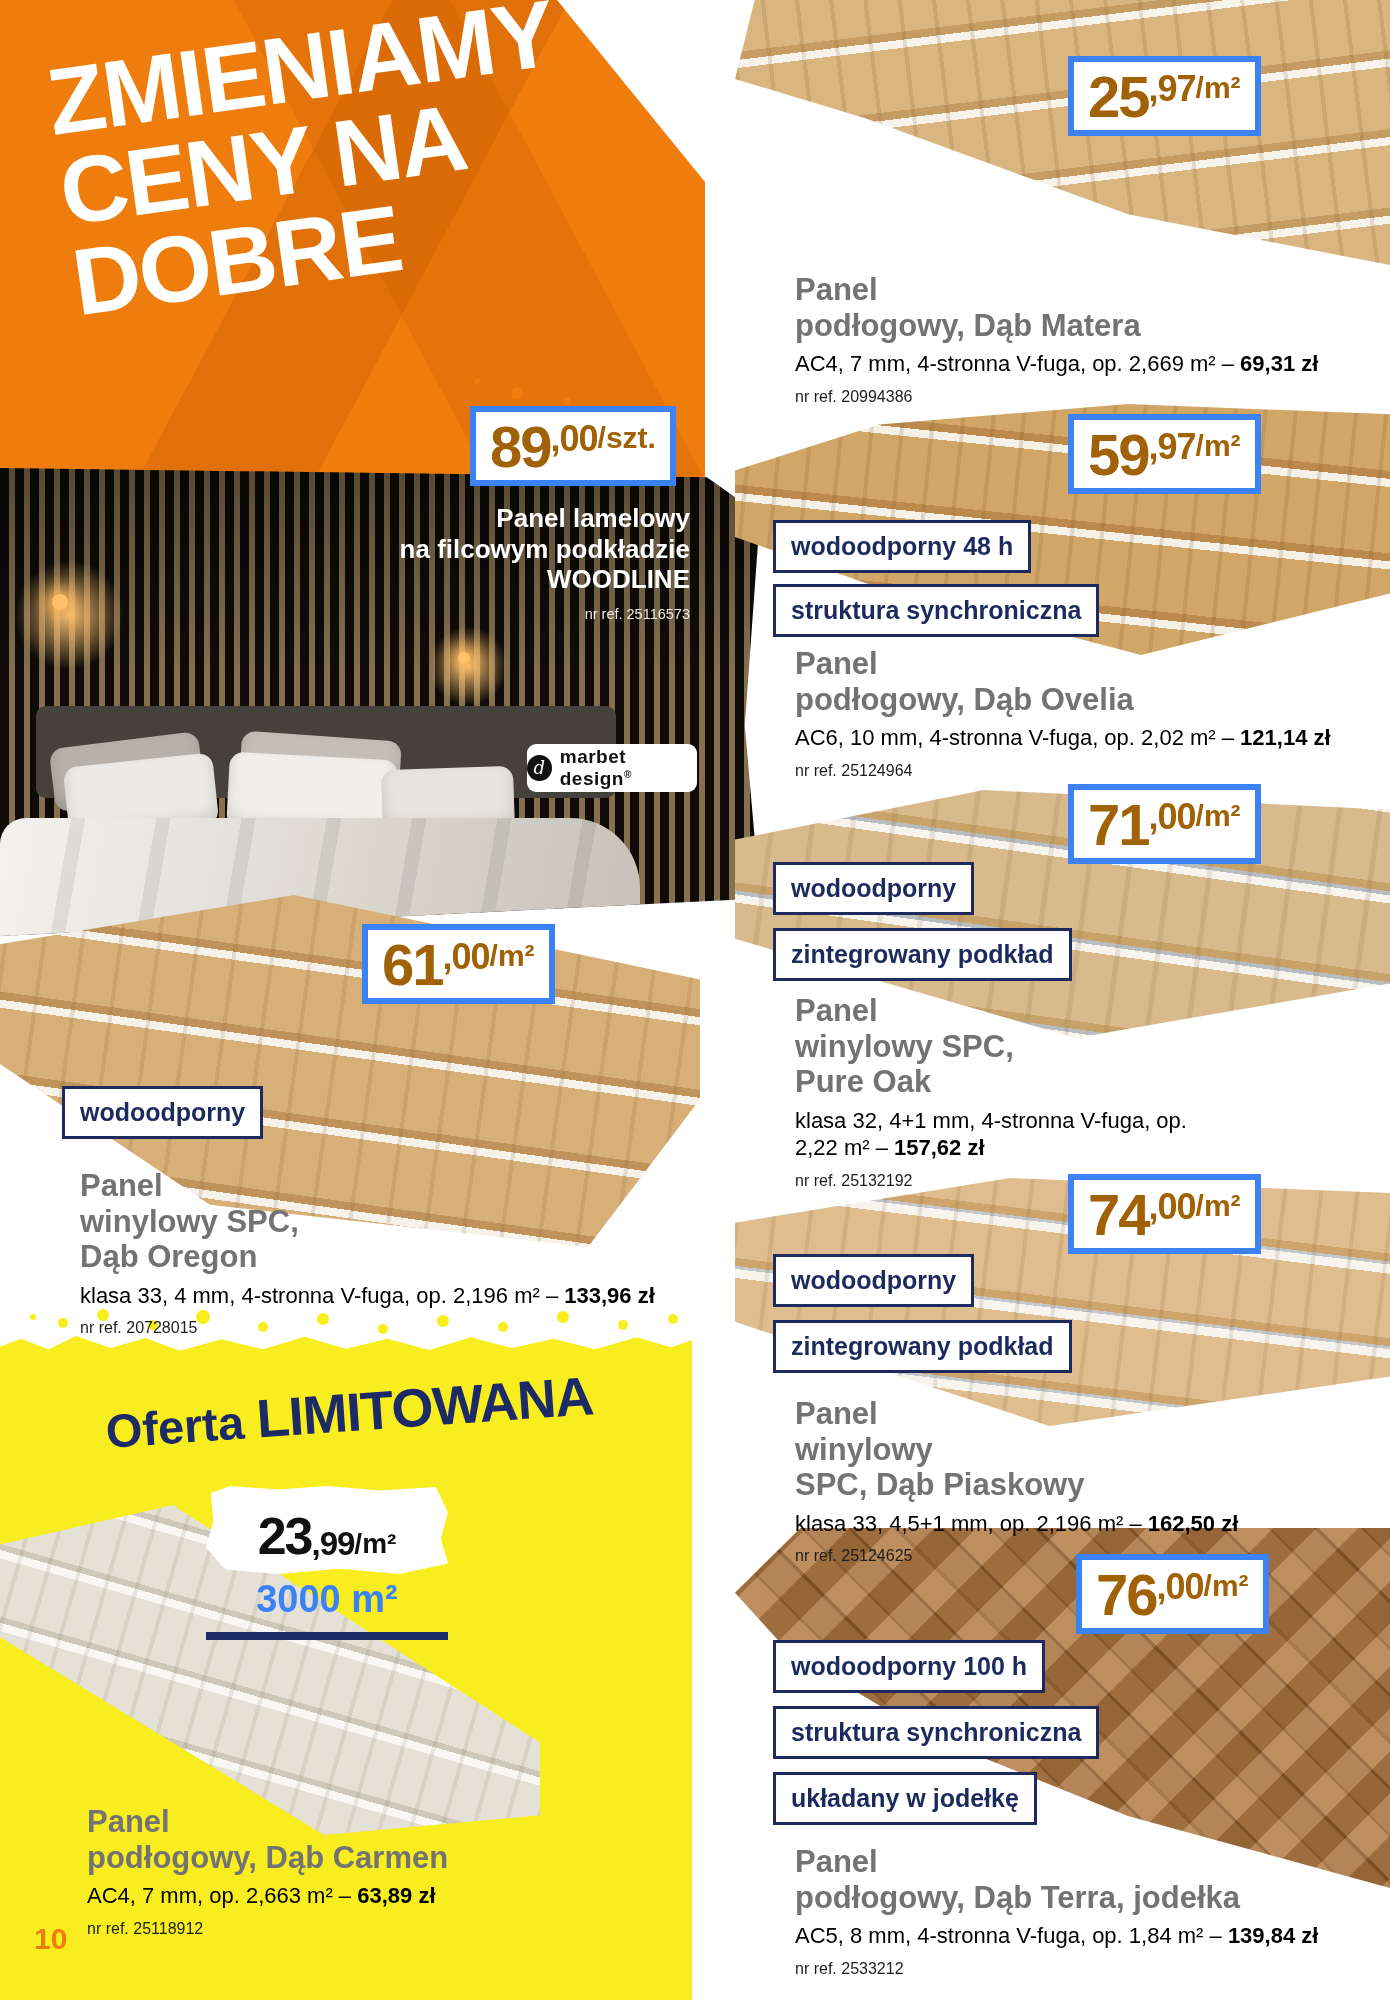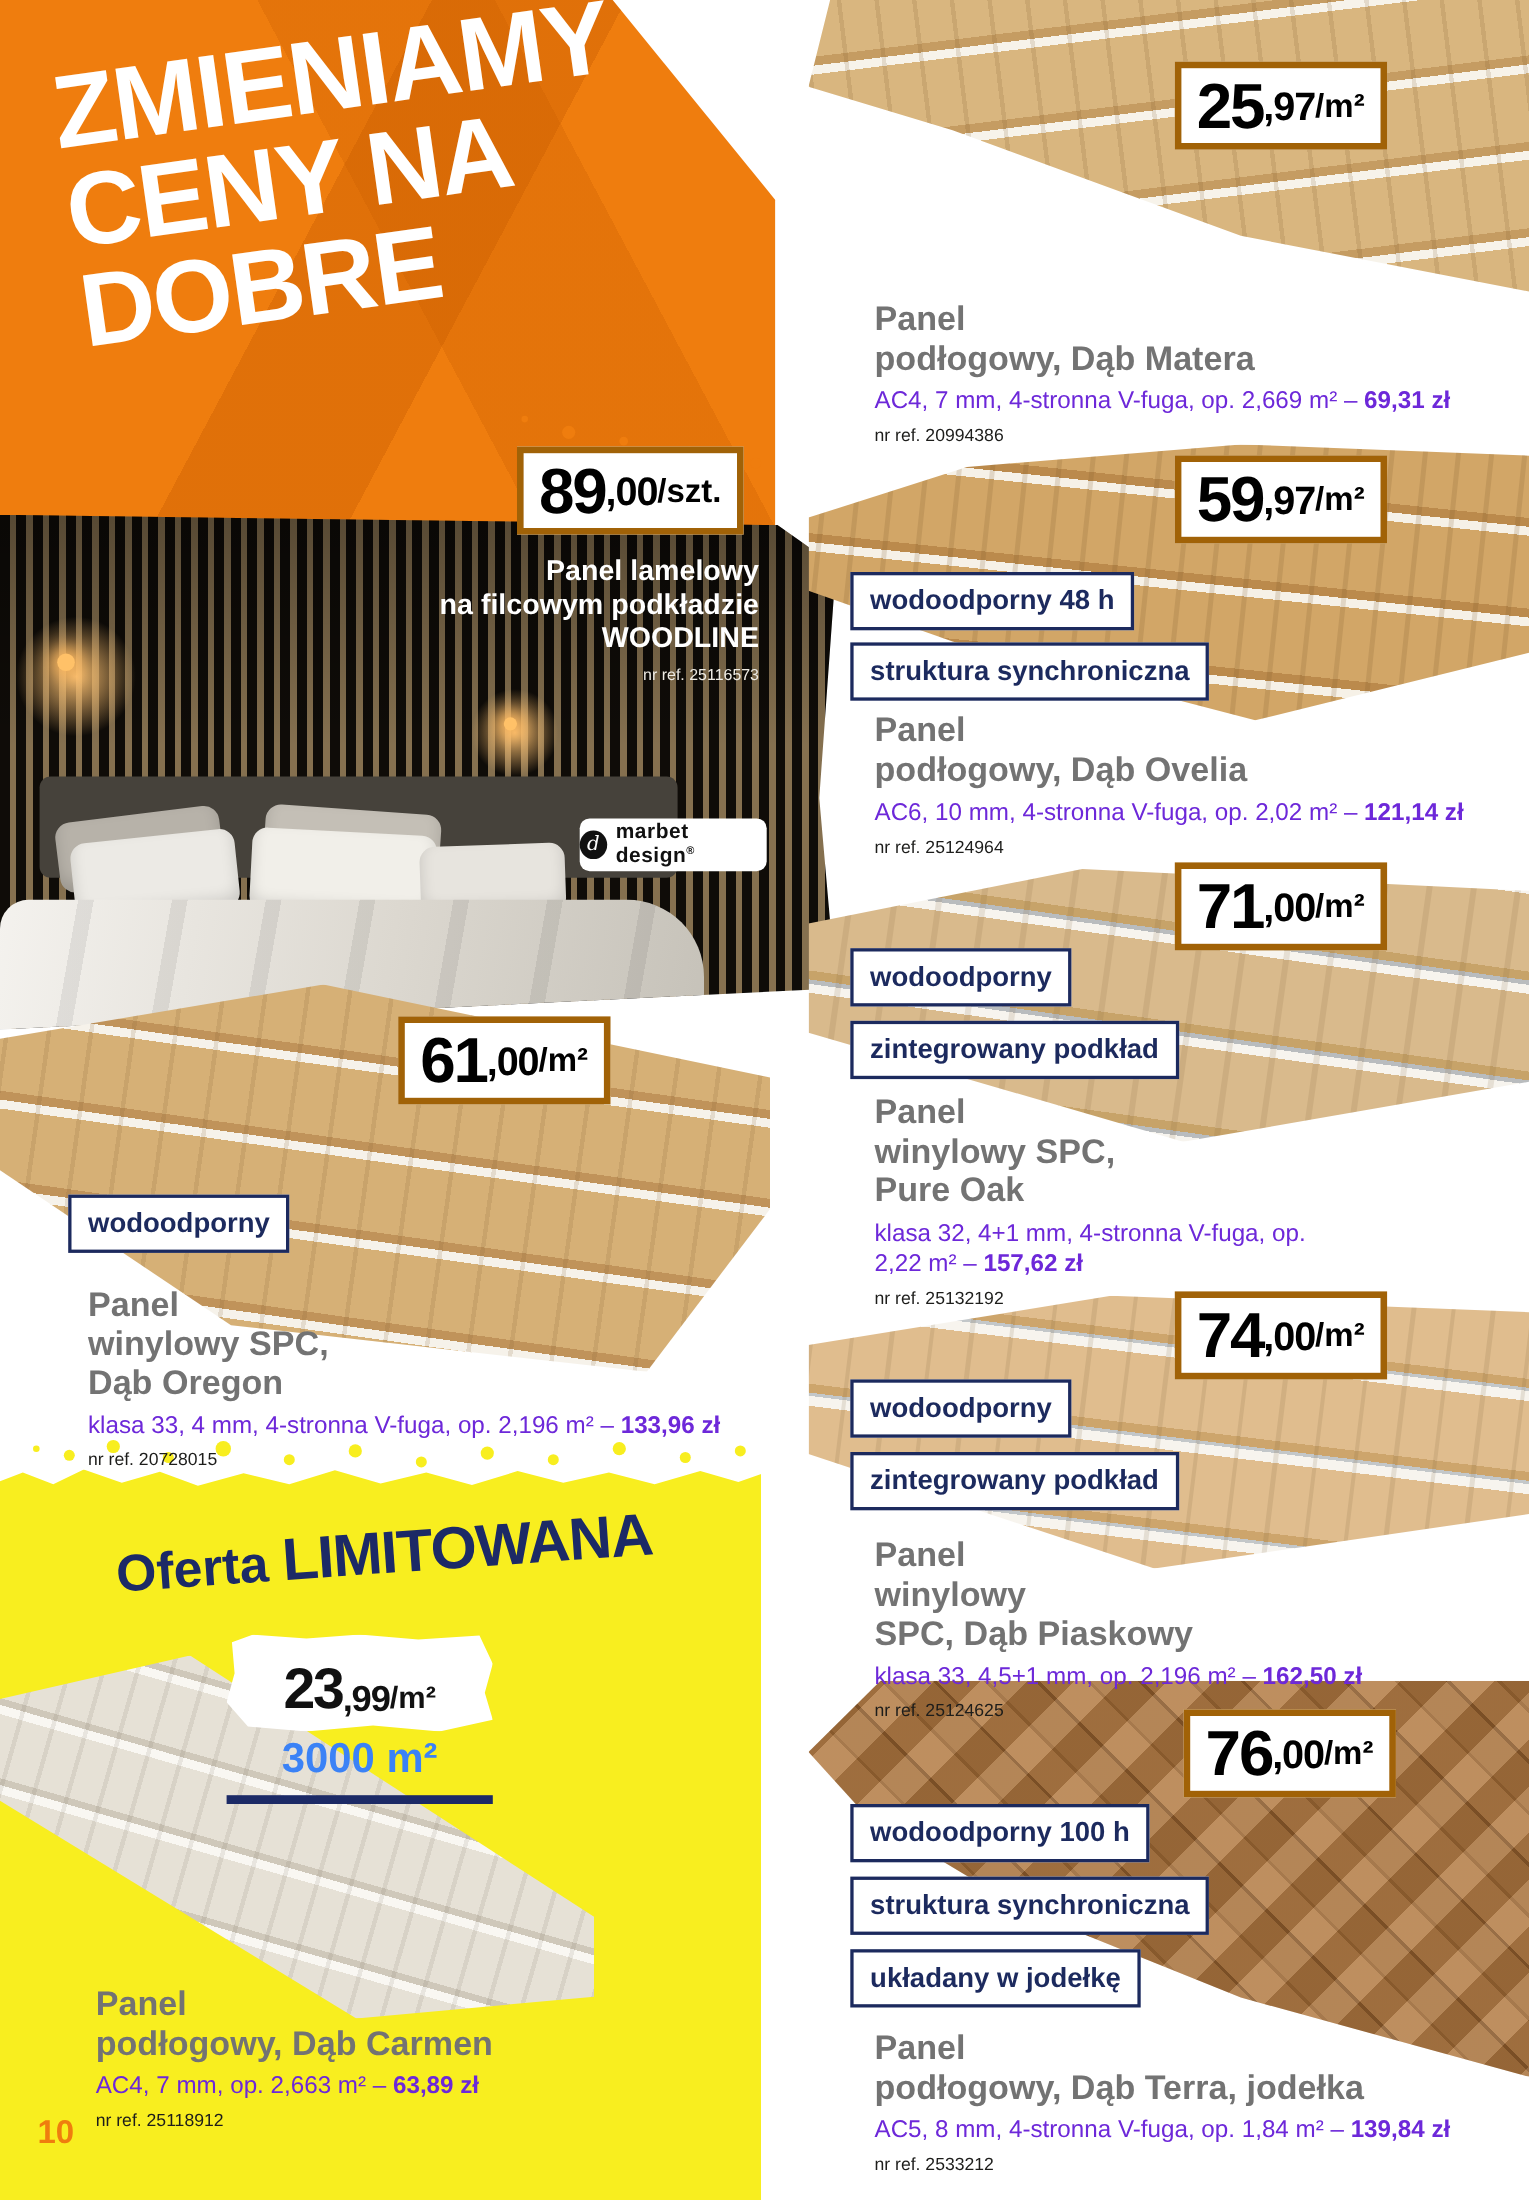--- a/index.html
+++ b/index.html
@@ -28,34 +28,34 @@
   .glow{position:absolute;border-radius:50%;background:radial-gradient(circle,rgba(255,195,115,.95),rgba(255,195,115,0) 70%);}
   .bulb{position:absolute;border-radius:50%;background:#ffc168;box-shadow:0 0 14px 6px rgba(255,185,95,.8);}
   .headboard{position:absolute;left:36px;top:238px;width:580px;height:92px;background:#46423b;border-radius:10px;}
   .pillow{position:absolute;border-radius:14px;box-shadow:inset 0 -8px 14px rgba(0,0,0,.15);}
   .duvet{position:absolute;left:0;top:350px;width:640px;height:118px;border-radius:26px 70px 0 0;
         background:linear-gradient(100deg,#f4f2ee 0%,#dcd8d0 55%,#c6c2b9 100%);}
   .duvet-folds{position:absolute;inset:0;border-radius:inherit;
         background:repeating-linear-gradient(100deg,transparent 0 70px,rgba(0,0,0,.07) 70px 84px);}
 
   
-  .price-tag{position:absolute;background:#fff;border:6px solid #a16207;display:inline-flex;
-        align-items:center;padding:12px 14px 10px;white-space:nowrap;z-index:6;color:#000000;}
+  .price-tag{position:absolute;background:#fff;border:6px solid #3b82f6;display:inline-flex;
+        align-items:flex-start;padding:12px 14px 10px;white-space:nowrap;z-index:6;color:#a16207;}
   .pm{font-weight:800;font-size:58px;line-height:.8;letter-spacing:-2px;}
   .pd{font-weight:800;font-size:36px;line-height:.86;letter-spacing:-1px;}
   .pu{font-weight:800;font-size:30px;line-height:.95;}
 
   
   .fbadge{position:absolute;background:#fff;border:3px solid #1c2a5e;color:#1c2a5e;font-weight:800;
         font-size:25px;padding:9px 15px;white-space:nowrap;z-index:6;}
 
   
   .pdesc{position:absolute;z-index:5;}
   .ptitle{font-weight:800;font-size:31px;line-height:1.15;white-space:pre-line;color:#737373;}
-  .pspecs{font-size:22px;line-height:1.25;margin-top:7px;color:#6d28d9;}
+  .pspecs{font-size:22px;line-height:1.25;margin-top:7px;color:#000000;}
   .pprice{font-weight:800;}
   .pref{font-size:16px;margin-top:10px;color:#1d1d1b;}
 
   
   .wl-text{position:absolute;left:300px;top:503px;width:390px;text-align:right;color:#fff;z-index:5;}
   .wl-title{font-weight:800;font-size:26px;line-height:1.18;white-space:pre-line;}
   .wl-details{font-size:21px;line-height:1.22;margin-top:9px;white-space:pre-line;color:#f2efe9;}
   .wl-ref{font-size:14.5px;margin-top:11px;color:#eeebe4;}
   .marbet{position:absolute;left:527px;top:744px;width:170px;height:48px;background:#fff;border-radius:9px;
         display:flex;align-items:center;justify-content:center;gap:8px;z-index:5;}

